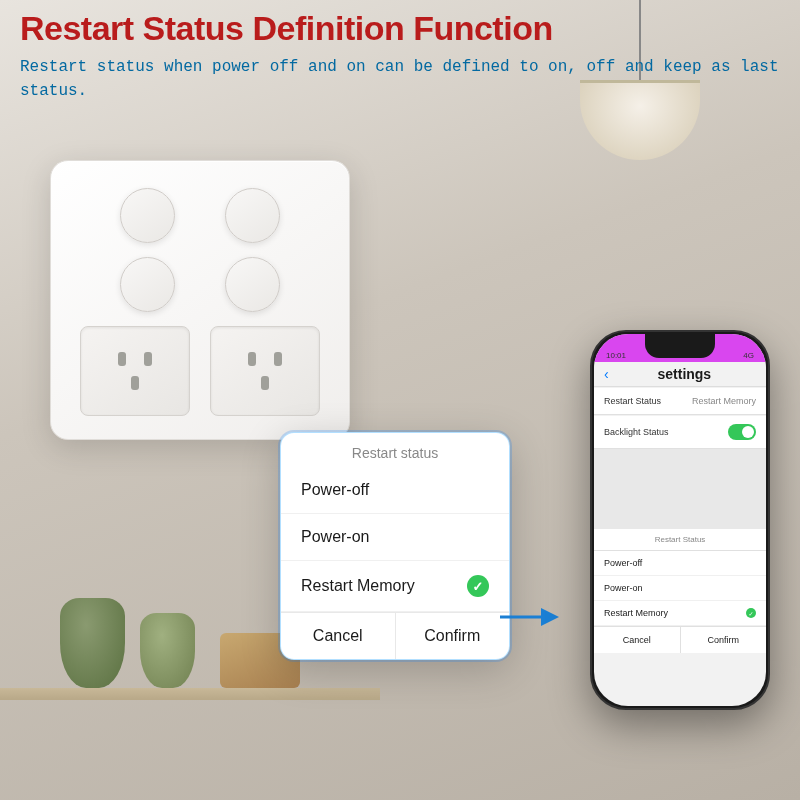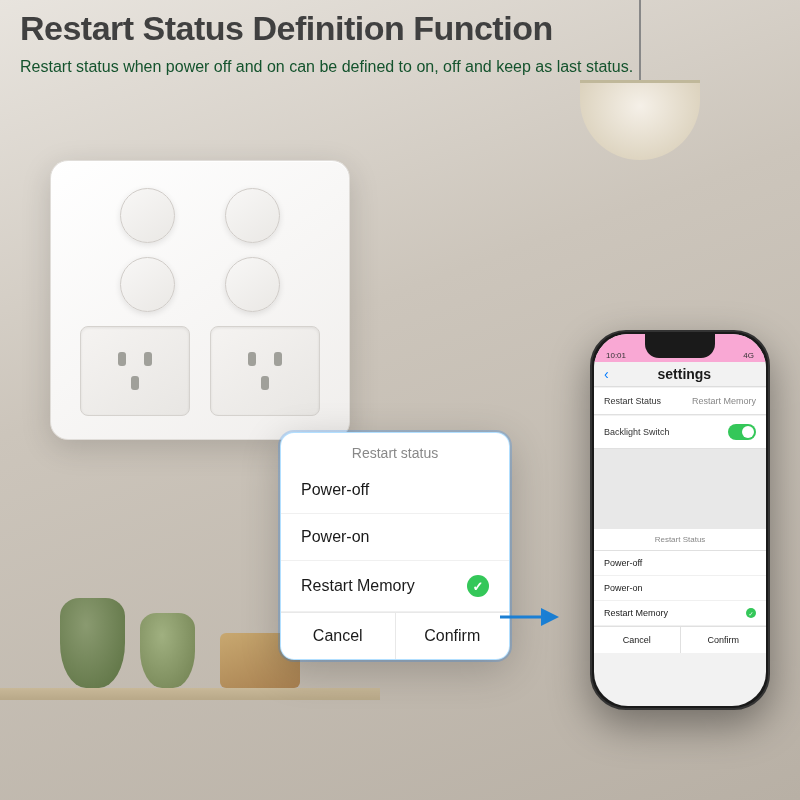--- a/index.html
+++ b/index.html
@@ -114,30 +114,31 @@
     
     .title-area {
       position: absolute;
       top: 10px;
       left: 20px;
       right: 20px;
     }
     .main-title {
       font-size: 34px;
       font-weight: 900;
-      color: #404040;
+      color: #b91c1c;
       line-height: 1.1;
       letter-spacing: -0.5px;
     }
     .sub-title {
       font-size: 16px;
-      color: #14532d;
+      color: #0369a1;
       margin-top: 8px;
       line-height: 1.5;
       font-weight: 400;
+      font-family: Liberation Mono, monospace;
     }
 
     
     .shelf-items {
       position: absolute;
       bottom: 0;
       left: 0;
       right: 420px;
       height: 160px;
     }
@@ -211,21 +212,21 @@
       left: 50%;
       transform: translateX(-50%);
       width: 70px;
       height: 24px;
       background: #1a1a1a;
       border-radius: 0 0 14px 14px;
       z-index: 10;
     }
     .phone-status-bar {
       height: 28px;
-      background: #f9a8d4;
+      background: #d946ef;
       display: flex;
       align-items: flex-end;
       padding: 0 12px 2px;
       justify-content: space-between;
       font-size: 8px;
       color: #333;
     }
     .phone-header {
       background: #f2f2f2;
       padding: 4px 10px;
@@ -495,21 +496,21 @@
       <div class="phone-header">
         <span class="phone-back-arrow">‹</span>
         <span class="phone-header-title">settings</span>
       </div>
       <div class="phone-settings-content">
         <div class="phone-setting-row">
           <span class="phone-setting-label">Restart Status</span>
           <span class="phone-setting-value">Restart Memory</span>
         </div>
         <div class="phone-setting-row">
-          <span class="phone-setting-label">Backlight Switch</span>
+          <span class="phone-setting-label">Backlight Status</span>
           <div class="phone-toggle"></div>
         </div>
       </div>
       <div class="phone-gray-area"></div>
       <div class="phone-mini-dialog">
         <div class="phone-mini-dialog-title">Restart Status</div>
         <div class="phone-mini-row">
           <span>Power-off</span>
         </div>
         <div class="phone-mini-row">

